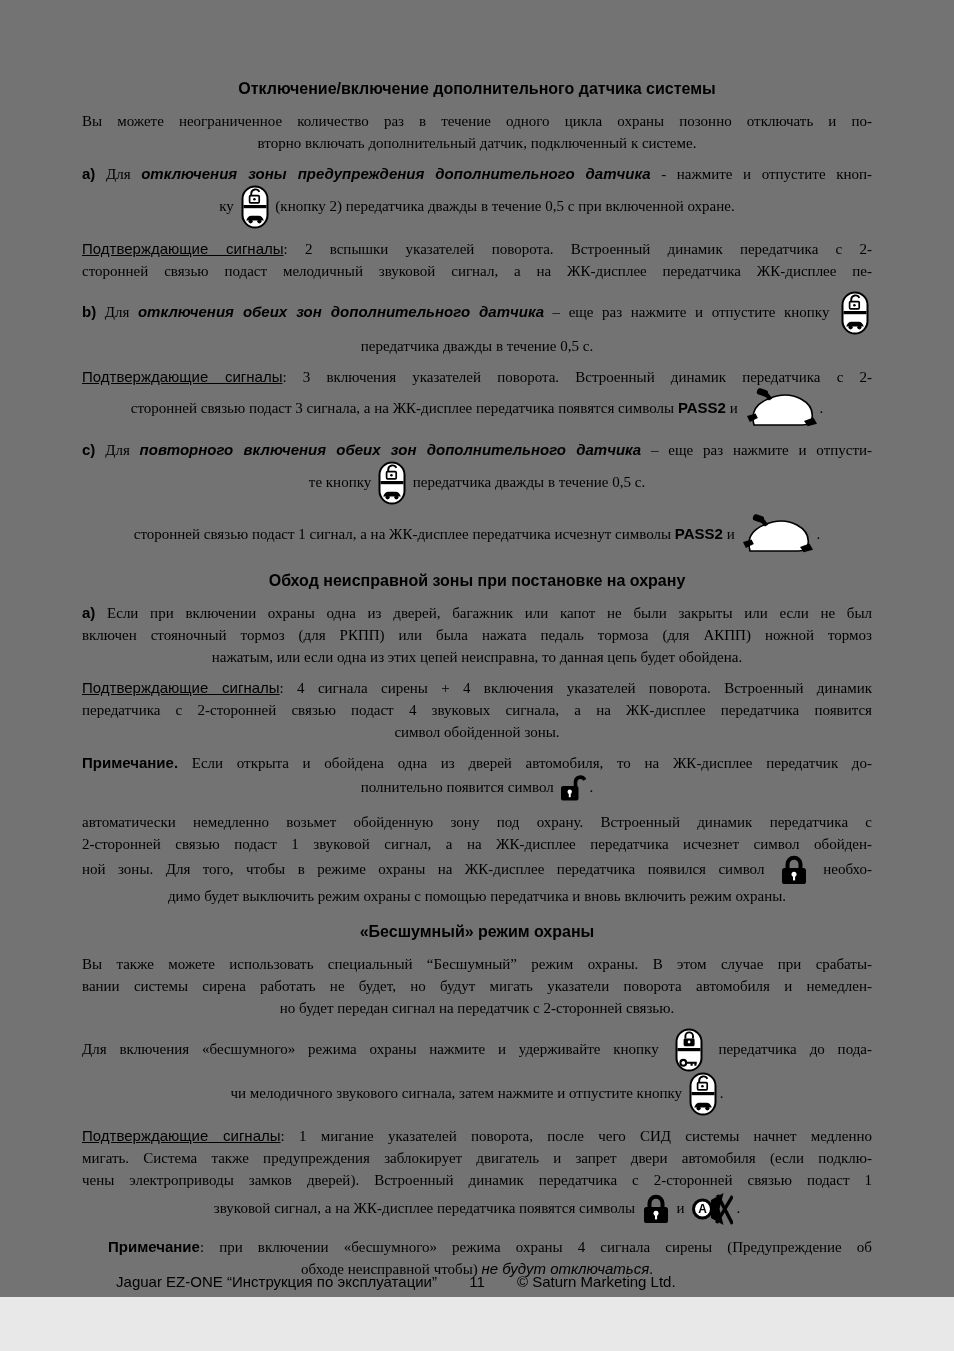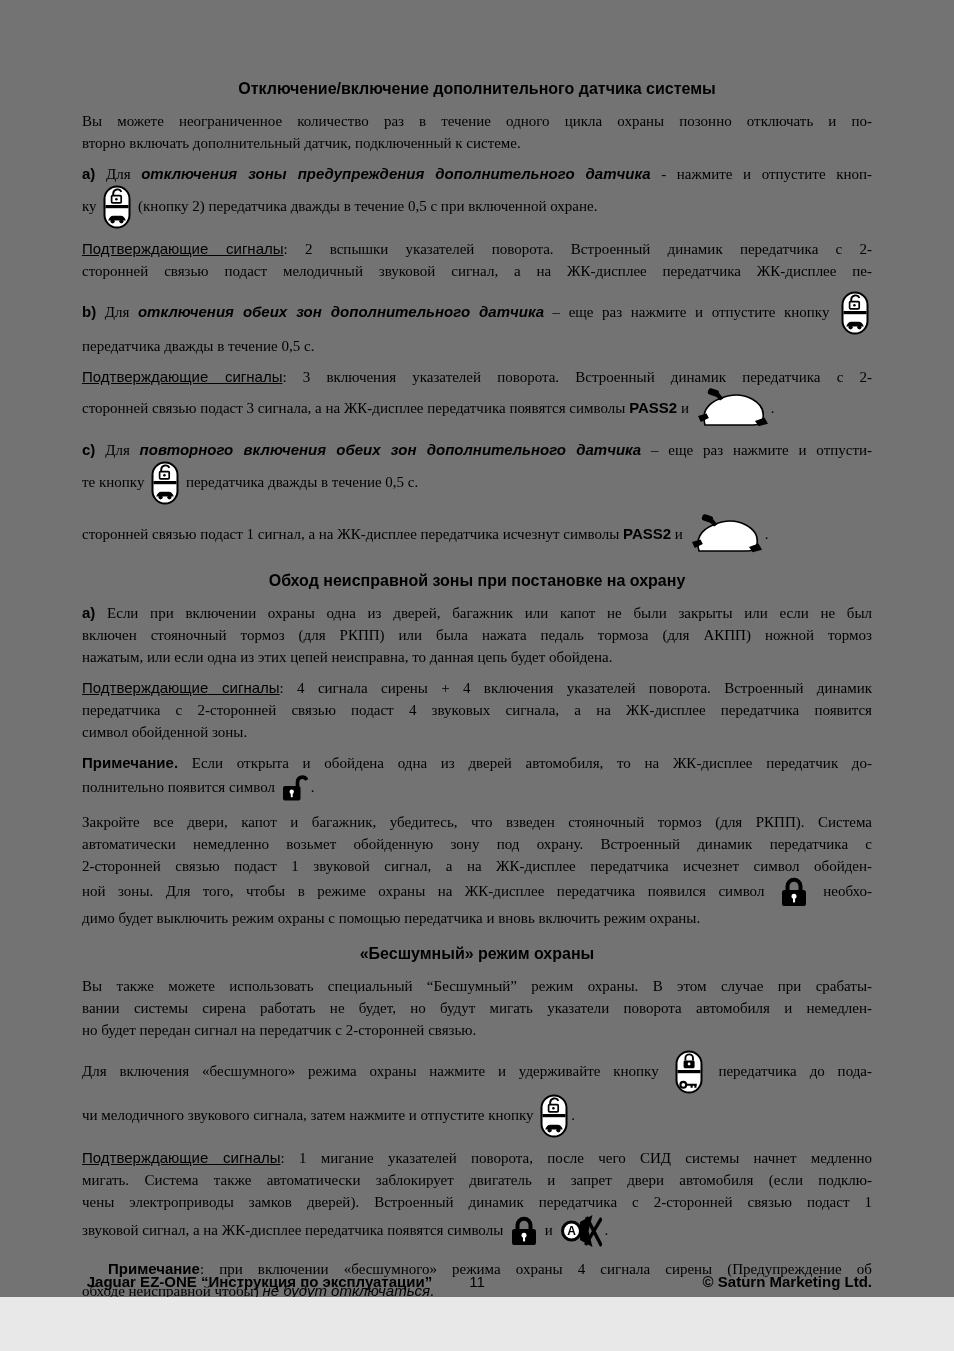--- a/index.html
+++ b/index.html
@@ -9,36 +9,36 @@
     background:#737373; color:#000;
     font-family:"Liberation Sans", sans-serif;
     overflow:hidden;
   }
   .content { position:absolute; left:82px; top:78px; width:790px; }
   .heading { font-weight:bold; font-size:16px; line-height:22px; text-align:center; margin:14px 0 10px; }
   .heading:first-child { margin-top:0; }
   .para { font-size:15px; line-height:21px; margin:9px 0; }
   .line { min-height:21px; }
   .line.just { text-align:justify; text-align-last:justify; }
-  .line.last { text-align:left; }
+  .line.last { text-align:center; }
   .seg-r { font-weight:normal;font-family:Liberation Serif, serif; }
   .seg-b { font-weight:bold; }
   .seg-bi { font-weight:bold; font-style:italic; }
   .seg-i { font-style:italic; }
   .seg-u { text-decoration:underline; }
   .icon { display:inline-block; vertical-align:middle; line-height:0; margin:0 3px; }
   .icon svg { display:block; }
   .para.indent .line:first-child { text-indent:26px; }
   .footer {
     position:absolute; left:82px; right:82px; top:1272px;
     display:flex; align-items:baseline; font-size:15px; line-height:20px;
   }
-  .footer .f-left  { flex:1; font-weight:bold; text-align:center; }
+  .footer .f-left  { flex:1; font-weight:normal; text-align:right; }
   .footer .f-num   { width:80px; text-align:center; font-weight:normal; }
-  .footer .f-right { flex:1; font-weight:bold; text-align:right; }
+  .footer .f-right { flex:1; font-weight:normal; text-align:left; }
 </style>
 </head>
 <body>
 
 <div class="page">
   <div class="content">
       <div class="heading">Отключение/включение дополнительного датчика системы</div>
       <div class="para">
         <div class="line just"><span class="seg-r">Вы можете неограниченное количество раз в течение одного цикла охраны позонно отключать и по-</span></div>
         <div class="line last"><span class="seg-r">вторно включать дополнительный датчик, подключенный к системе.</span></div>
@@ -123,21 +123,20 @@
       <div class="para">
         <div class="line just"><span class="seg-b">Примечание.</span><span class="seg-r"> Если открыта и обойдена одна из дверей автомобиля, то на ЖК-дисплее передатчик до-</span></div>
         <div class="line last"><span class="seg-r">полнительно появится символ </span><span class="icon"><svg width="26" height="28" viewBox="0 0 26 28">
               <path d="M15.5 12.5 V8 a5 5 0 0 1 9.4 -2.2" fill="none" stroke="#000" stroke-width="3.6"></path>
               <rect x="1" y="12" width="17.5" height="14.5" rx="2" fill="#000"></rect>
               <circle cx="9.7" cy="17.8" r="2.2" fill="#fff"></circle>
               <rect x="8.8" y="18.8" width="1.9" height="4.4" fill="#fff"></rect>
             </svg></span><span class="seg-r">.</span></div>
       </div>
       <div class="para">
-        <div class="line just"><span class="seg-r">Закройте все двери, капот и багажник, убедитесь, что взведен стояночный тормоз (для РКПП). Система</span></div>
         <div class="line just"><span class="seg-r">автоматически немедленно возьмет обойденную зону под охрану. Встроенный динамик передатчика с</span></div>
         <div class="line just"><span class="seg-r">2-сторонней связью подаст 1 звуковой сигнал,  а на ЖК-дисплее передатчика исчезнет символ обойден-</span></div>
         <div class="line just"><span class="seg-r">ной зоны. Для того, чтобы в режиме охраны на ЖК-дисплее передатчика появился символ </span><span class="icon"><svg width="28" height="30" viewBox="0 0 28 30">
               <path d="M7.5 14 V9.2 a6.5 6.5 0 0 1 13 0 V14" fill="none" stroke="#000" stroke-width="4"></path>
               <rect x="2" y="13" width="24" height="16" rx="2.6" fill="#000"></rect>
               <circle cx="14" cy="19.2" r="2.5" fill="#fff"></circle>
               <rect x="13" y="20.4" width="2.1" height="5" fill="#fff"></rect>
             </svg></span><span class="seg-r"> необхо-</span></div>
         <div class="line last"><span class="seg-r">димо будет выключить режим охраны с помощью передатчика и вновь включить режим охраны.</span></div>
       </div>
@@ -163,21 +162,21 @@
               <path d="M10.2 10.6 V8.6 a4.3 4.3 0 0 1 8.2 -1.7" fill="none" stroke="#000" stroke-width="1.9"></path>
               <rect x="8.6" y="10.6" width="9.6" height="7.2" rx="1" fill="#fff" stroke="#000" stroke-width="1.7"></rect>
               <circle cx="13.4" cy="14.2" r="1.3" fill="#000"></circle>
               <path d="M5.2 35.5 q1.6 -4.8 5 -4.8 h7.6 q3.4 0 5 4.8 z" fill="#000"></path>
               <circle cx="9.6" cy="36.3" r="2.1" fill="#000"></circle>
               <circle cx="18.4" cy="36.3" r="2.1" fill="#000"></circle>
             </svg></span><span class="seg-r">.</span></div>
       </div>
       <div class="para">
         <div class="line just"><span class="seg-u">Подтверждающие сигналы</span><span class="seg-r">: 1 мигание указателей поворота, после чего СИД системы начнет медленно</span></div>
-        <div class="line just"><span class="seg-r">мигать. Система также автоматически заблокирует двигатель и запрет двери автомобиля (если подклю-</span></div>
+        <div class="line just"><span class="seg-r">мигать. Система также предупреждения заблокирует двигатель и запрет двери автомобиля (если подклю-</span></div>
         <div class="line just"><span class="seg-r">чены электроприводы замков дверей). Встроенный динамик передатчика с 2-сторонней связью подаст 1</span></div>
         <div class="line last"><span class="seg-r">звуковой сигнал, а на ЖК-дисплее передатчика появятся символы </span><span class="icon"><svg width="28" height="30" viewBox="0 0 28 30">
               <path d="M7.5 14 V9.2 a6.5 6.5 0 0 1 13 0 V14" fill="none" stroke="#000" stroke-width="4"></path>
               <rect x="2" y="13" width="24" height="16" rx="2.6" fill="#000"></rect>
               <circle cx="14" cy="19.2" r="2.5" fill="#fff"></circle>
               <rect x="13" y="20.4" width="2.1" height="5" fill="#fff"></rect>
             </svg></span><span class="seg-r"> и </span><span class="icon"><svg width="42" height="36" viewBox="0 0 42 36">
               <path d="M20 9 L32.5 2 L28.5 18 L32.5 34 L20 27 Z" fill="#000"></path>
               <circle cx="11.5" cy="18" r="9" fill="#fff" stroke="#000" stroke-width="3"></circle>
               <text x="11.5" y="22.3" font-size="12" font-weight="bold" text-anchor="middle" font-family="Liberation Sans, sans-serif" fill="#000">A</text>

